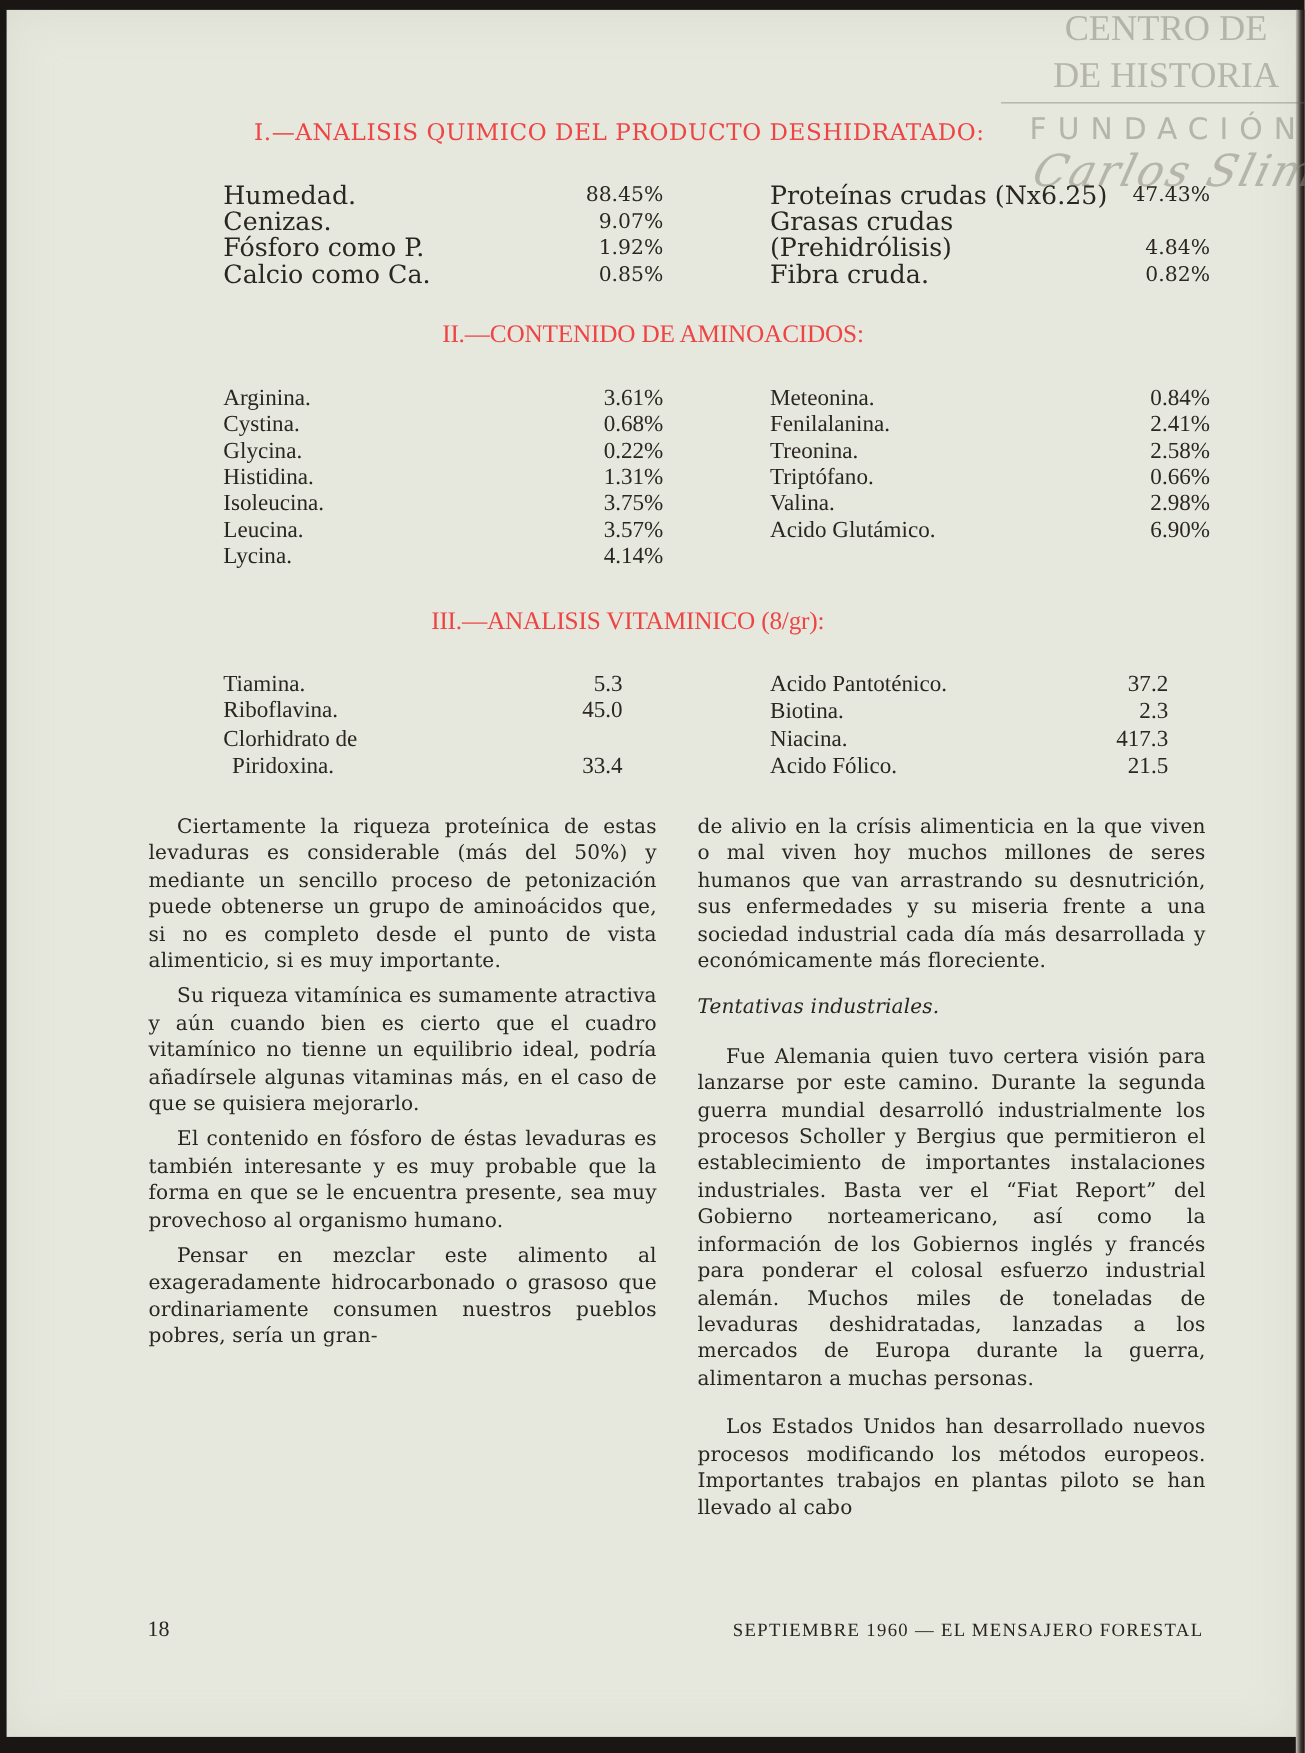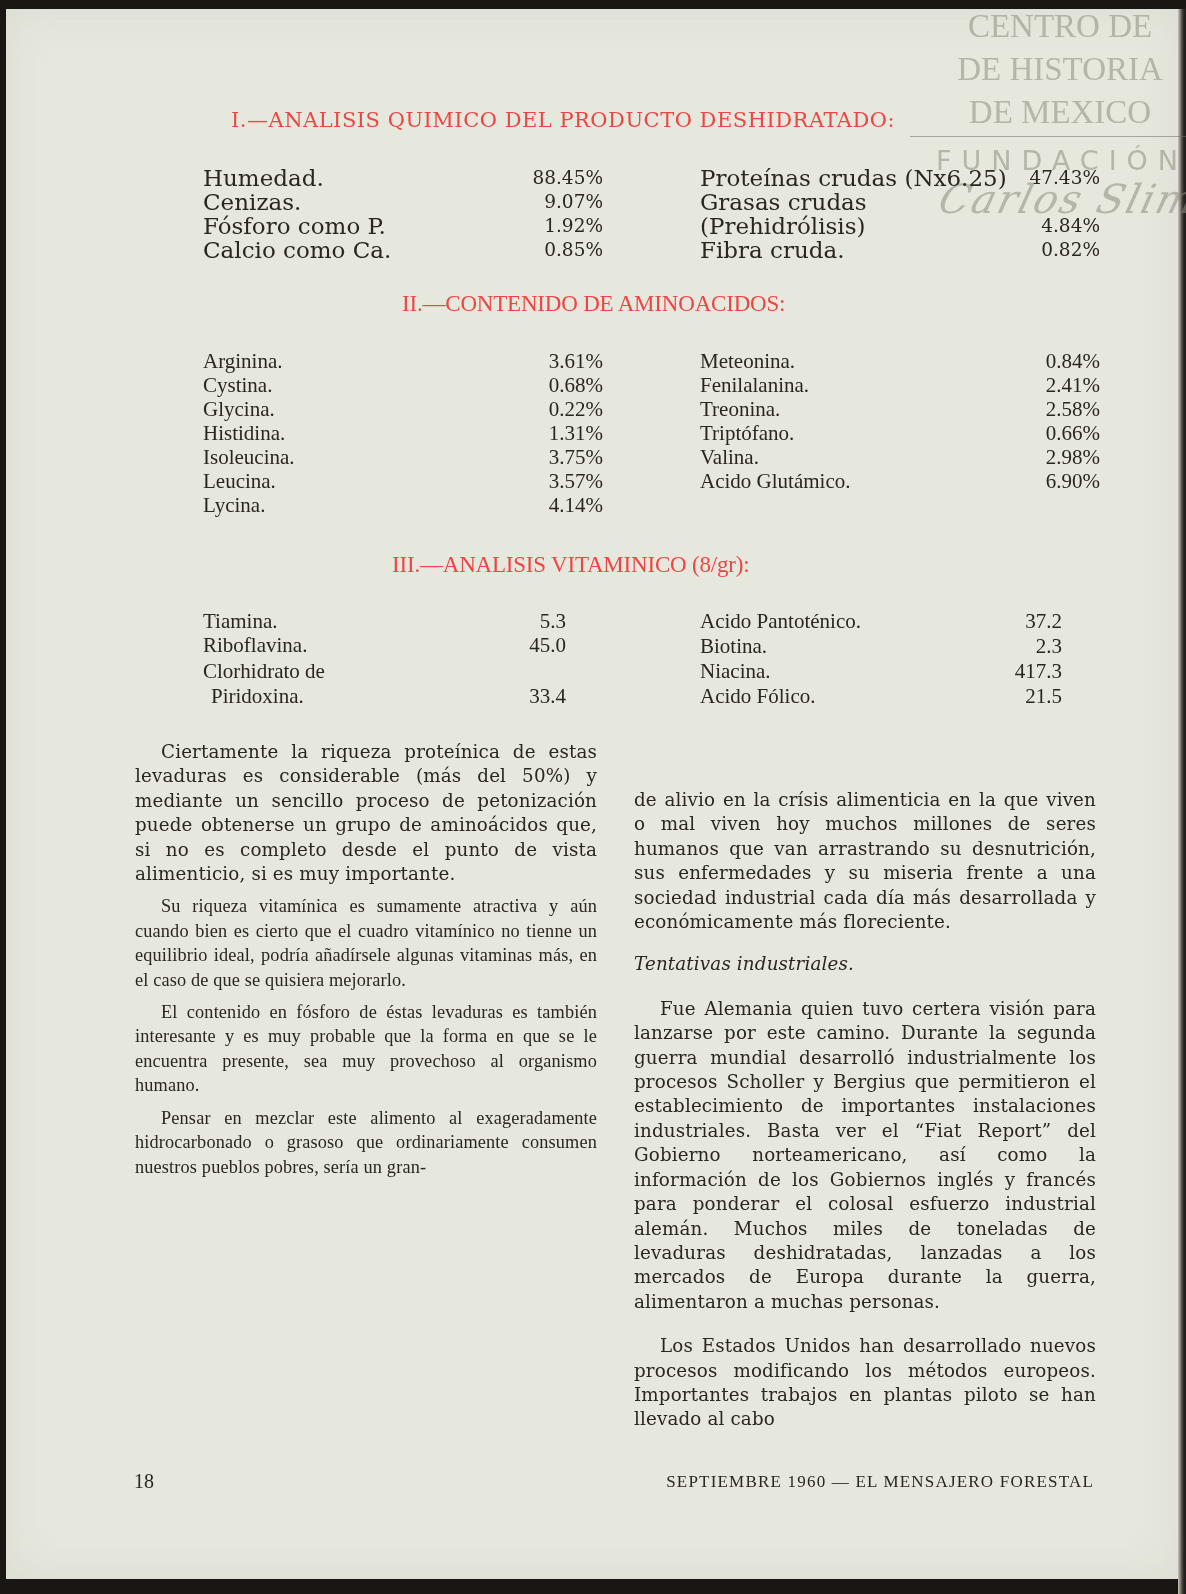--- a/index.html
+++ b/index.html
@@ -31,22 +31,22 @@
   .row.condensed { font-family: "Liberation Serif", "DejaVu Serif", serif; font-size: 21px; }
   .val { position: absolute; text-align: right; white-space: nowrap; font-size: 18.5px; line-height: 24px; }
   .val.condensed { font-family: "Liberation Serif", "DejaVu Serif", serif; font-size: 21px; }
   .col {
     position: absolute; width: 462px;
     font-size: 18.3px; line-height: 24.4px;
     text-align: justify;
     letter-spacing: 0.15px;
   }
   .col p { margin: 0; text-indent: 26px; }
-  .col p.gap { margin-top: 8px; font-family: Liberation Serif, serif; }
-  .col p.noindent { text-indent: 0; margin-top: 48px; }
+  .col p.gap { margin-top: 8px; }
+  .col p.noindent { text-indent: 0; }
   .col p.gap-lg { margin-top: 20px; }
   .subhead { font-style: italic; text-indent: 0 !important; margin-top: 18px !important; }
   .footer {
     position: absolute; top: 1470px; left: 134px; width: 960px;
     font-family: "Liberation Serif", "DejaVu Serif", serif;
     font-size: 19px; color: #2a2622;
   }
   .footer .num { position: absolute; left: 0; top: 0; font-size: 20px; }
   .footer .tag { position: absolute; right: 0; top: 2px; font-size: 17px; letter-spacing: 1.2px; }
   .watermark {
@@ -70,21 +70,20 @@
 </style>
 </head>
 <body>
 
 <div class="page"></div>
 <div class="page-right-edge"></div>
 
 <div class="watermark">
   <div class="wl">CENTRO DE</div>
   <div class="wl">DE HISTORIA</div>
-  <div class="wl">DE MEXICO</div>
   <div class="rule"></div>
   <div class="fund">FUNDACIÓN</div>
   <div class="sig">Carlos Slim</div>
 </div>
 
 <div class="abs heading" style="left:231px; top:108px;">I.—ANALISIS QUIMICO DEL PRODUCTO DESHIDRATADO:</div>
 
 <div>
   <div class="row" style="left:203px; top:166px;">Humedad.</div>
   <div class="val" style="right:583px; top:166px;">88.45%</div>

